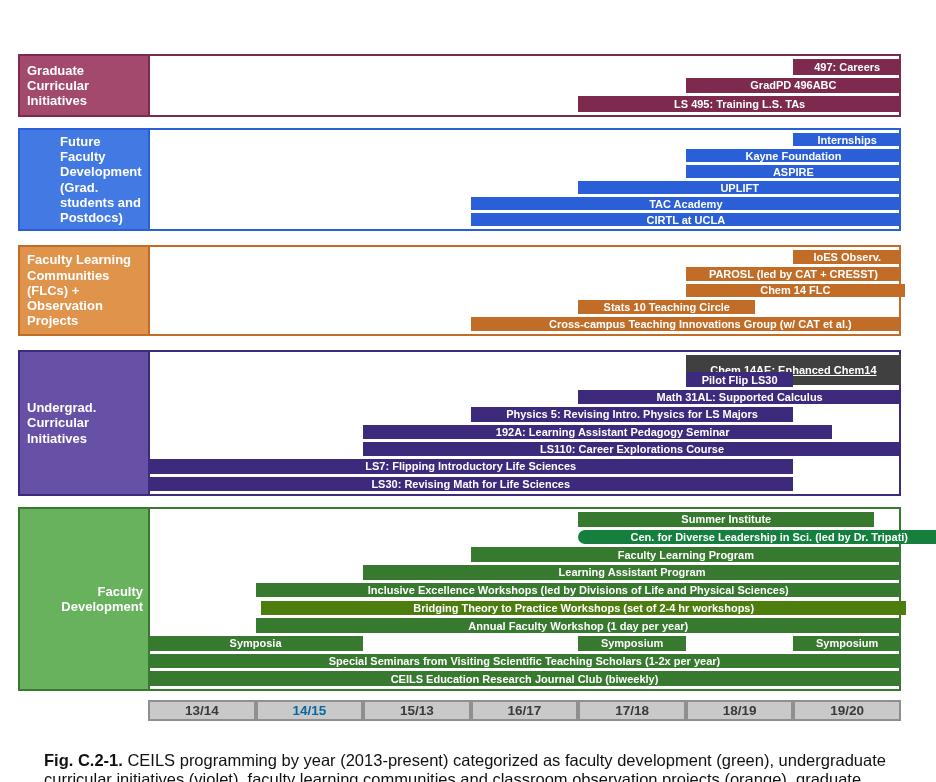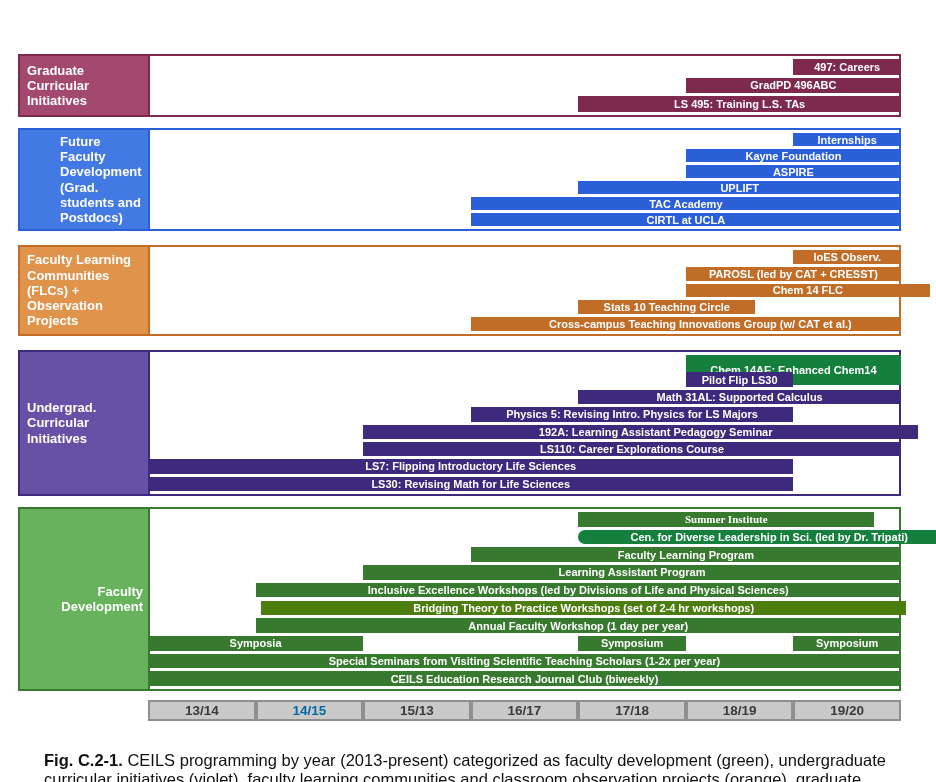--- a/index.html
+++ b/index.html
@@ -58,38 +58,38 @@
       <div class="bar" style="left: 685.857px; top: 109px; width: 215.143px; height: 13px; background: rgb(42, 95, 215);">Kayne Foundation</div>
       <div class="bar" style="left: 685.857px; top: 125px; width: 215.143px; height: 13px; background: rgb(42, 95, 215);">ASPIRE</div>
       <div class="bar" style="left: 578.286px; top: 141px; width: 322.714px; height: 13px; background: rgb(42, 95, 215);">UPLIFT</div>
       <div class="bar" style="left: 470.714px; top: 157px; width: 430.286px; height: 13px; background: rgb(42, 95, 215);">TAC Academy</div>
       <div class="bar" style="left: 470.714px; top: 173px; width: 430.286px; height: 13px; background: rgb(42, 95, 215);">CIRTL at UCLA</div>
       <div class="strip" style="left: 18px; top: 205px; width: 883px; height: 91px; border-color: rgb(193, 109, 39);">
         <div class="glabel" style="background: rgb(224, 147, 75); border-right-color: rgb(193, 109, 39);">Faculty Learning Communities (FLCs) + Observation Projects</div>
       </div>
       <div class="bar" style="left: 793.429px; top: 210px; width: 107.571px; height: 13.8px; background: rgb(193, 109, 39);">IoES Observ.</div>
       <div class="bar" style="left: 685.857px; top: 226.8px; width: 215.143px; height: 13.8px; background: rgb(193, 109, 39);">PAROSL (led by CAT + CRESST)</div>
-      <div class="bar" style="left: 685.857px; top: 243.6px; width: 244px; height: 13.8px; background: rgb(193, 109, 39);">Chem 14 FLC</div>
+      <div class="bar" style="left: 685.857px; top: 243.6px; width: 219px; height: 13.8px; background: rgb(193, 109, 39);">Chem 14 FLC</div>
       <div class="bar" style="left: 578.286px; top: 260.4px; width: 177px; height: 13.8px; background: rgb(193, 109, 39);">Stats 10 Teaching Circle</div>
       <div class="bar" style="left: 470.714px; top: 277.2px; width: 430.286px; height: 13.8px; background: rgb(193, 109, 39); padding-left: 29px;">Cross-campus Teaching Innovations Group (w/ CAT et al.)</div>
       <div class="strip" style="left: 18px; top: 310px; width: 883px; height: 146px; border-color: rgb(62, 42, 125);">
         <div class="glabel" style="background: rgb(103, 81, 166); border-right-color: rgb(62, 42, 125);">Undergrad. Curricular Initiatives</div>
       </div>
-      <div class="bar" style="left: 685.857px; top: 315px; width: 215.143px; height: 30px; background: #15803d;">Chem 14AE: Enhanced Chem14</div>
+      <div class="bar" style="left: 685.857px; top: 315px; width: 215.143px; height: 30px; background: #404040; text-decoration: underline;">Chem 14AE: Enhanced Chem14</div>
       <div class="bar" style="left: 685.857px; top: 332.375px; width: 107.571px; height: 14.375px; background: rgb(62, 42, 125);">Pilot Flip LS30</div>
       <div class="bar" style="left: 578.286px; top: 349.75px; width: 322.714px; height: 14.375px; background: rgb(62, 42, 125);">Math 31AL: Supported Calculus</div>
       <div class="bar" style="left: 470.714px; top: 367.125px; width: 322.714px; height: 14.375px; background: rgb(62, 42, 125);">Physics 5: Revising Intro. Physics for LS Majors</div>
-      <div class="bar" style="left: 363.143px; top: 384.5px; width: 555px; height: 14.375px; background: rgb(62, 42, 125); padding-left: 30px;">192A: Learning Assistant Pedagogy Seminar</div>
+      <div class="bar" style="left: 363.143px; top: 384.5px; width: 469px; height: 14.375px; background: rgb(62, 42, 125); padding-left: 30px;">192A: Learning Assistant Pedagogy Seminar</div>
       <div class="bar" style="left: 363.143px; top: 401.875px; width: 537.857px; height: 14.375px; background: rgb(62, 42, 125);">LS110: Career Explorations Course</div>
       <div class="bar" style="left: 148px; top: 419.25px; width: 645.429px; height: 14.375px; background: rgb(62, 42, 125);">LS7: Flipping Introductory Life Sciences</div>
       <div class="bar" style="left: 148px; top: 436.625px; width: 645.429px; height: 14.375px; background: rgb(62, 42, 125);">LS30: Revising Math for Life Sciences</div>
       <div class="strip" style="left: 18px; top: 467px; width: 883px; height: 184px; border-color: rgb(55, 121, 46);">
         <div class="glabel" style="background: rgb(104, 178, 94); border-right-color: rgb(55, 121, 46); text-align: right;">Faculty Development</div>
       </div>
-      <div class="bar" style="left: 578.286px; top: 472px; width: 296px; height: 14.7px; background: rgb(55, 121, 46); font-family: Liberation Serif, serif;">Summer Institute</div>
+      <div class="bar" style="left: 578.286px; top: 472px; width: 296px; height: 14.7px; background: rgb(55, 121, 46);">Summer Institute</div>
       <div class="bar" style="left: 578.286px; top: 489.7px; width: 382px; height: 14.7px; background: #15803d; border-radius: 7px;">Cen. for Diverse Leadership in Sci. (led by Dr. Tripati)</div>
       <div class="bar" style="left: 470.714px; top: 507.4px; width: 430.286px; height: 14.7px; background: rgb(55, 121, 46);">Faculty Learning Program</div>
       <div class="bar" style="left: 363.143px; top: 525.1px; width: 537.857px; height: 14.7px; background: rgb(55, 121, 46);">Learning Assistant Program</div>
       <div class="bar" style="left: 255.571px; top: 542.8px; width: 645.429px; height: 14.7px; background: rgb(55, 121, 46);">Inclusive Excellence Workshops (led by Divisions of Life and Physical Sciences)</div>
       <div class="bar" style="left: 261px; top: 560.5px; width: 645.429px; height: 14.7px; background: #4d7c0f;">Bridging Theory to Practice Workshops (set of 2-4 hr workshops)</div>
       <div class="bar" style="left: 255.571px; top: 578.2px; width: 645.429px; height: 14.7px; background: rgb(55, 121, 46);">Annual Faculty Workshop (1 day per year)</div>
       <div class="bar" style="left: 148px; top: 595.9px; width: 215.143px; height: 14.7px; background: rgb(55, 121, 46);">Symposia</div>
       <div class="bar" style="left: 578.286px; top: 595.9px; width: 107.571px; height: 14.7px; background: rgb(55, 121, 46);">Symposium</div>
       <div class="bar" style="left: 793.429px; top: 595.9px; width: 107.571px; height: 14.7px; background: rgb(55, 121, 46);">Symposium</div>
       <div class="bar" style="left: 148px; top: 613.6px; width: 753px; height: 14.7px; background: rgb(55, 121, 46);">Special Seminars from Visiting Scientific Teaching Scholars (1-2x per year)</div>

